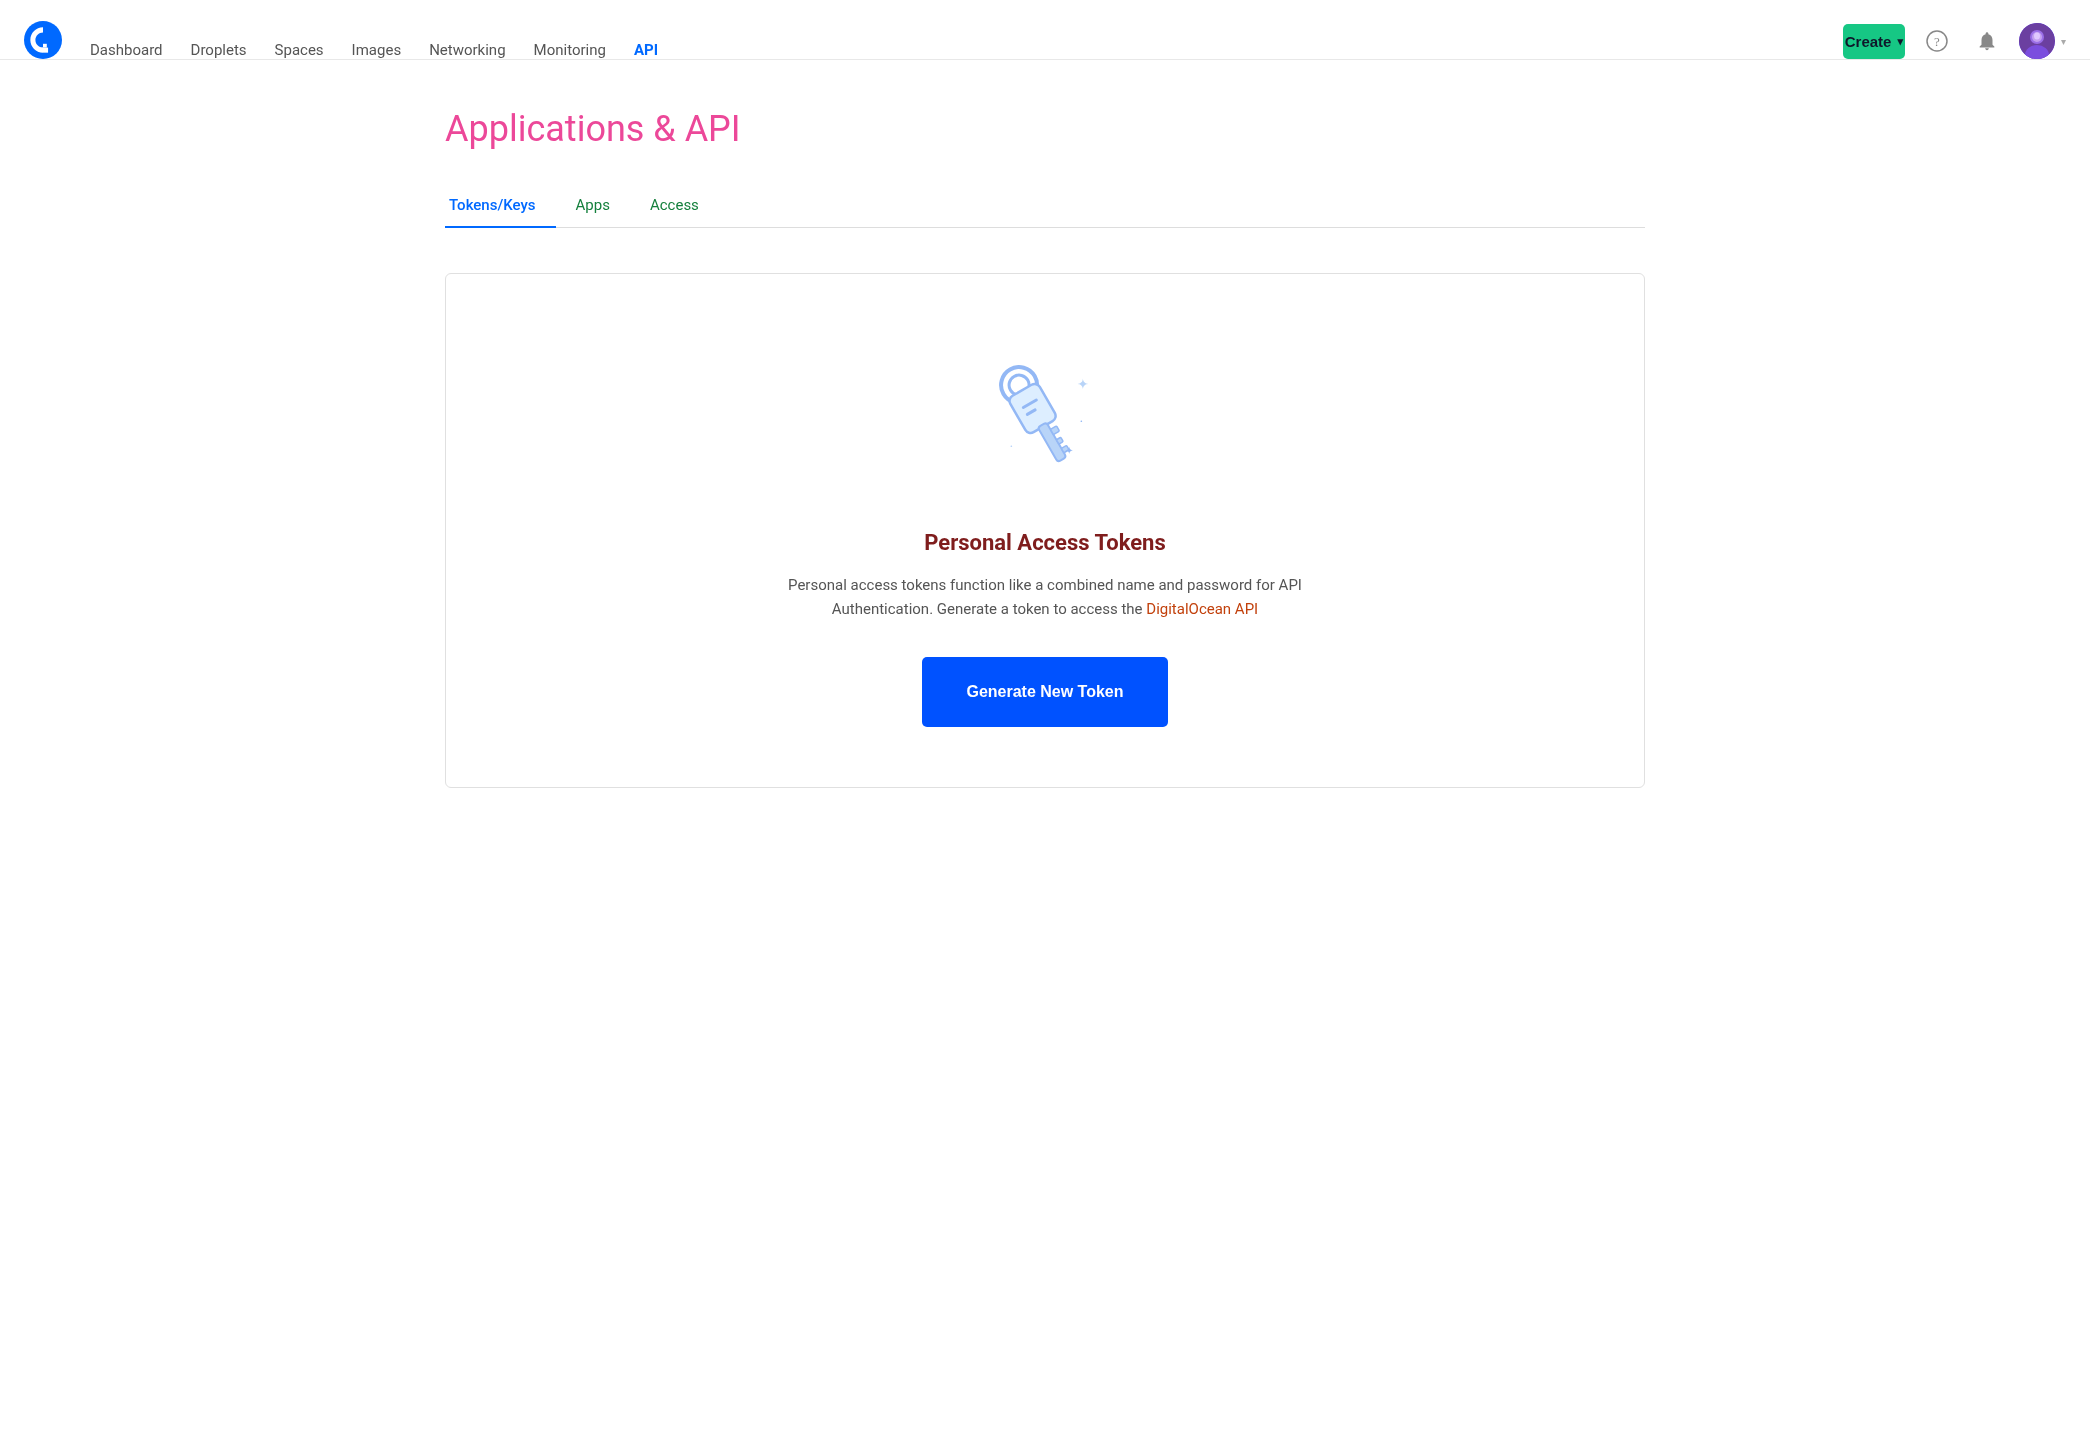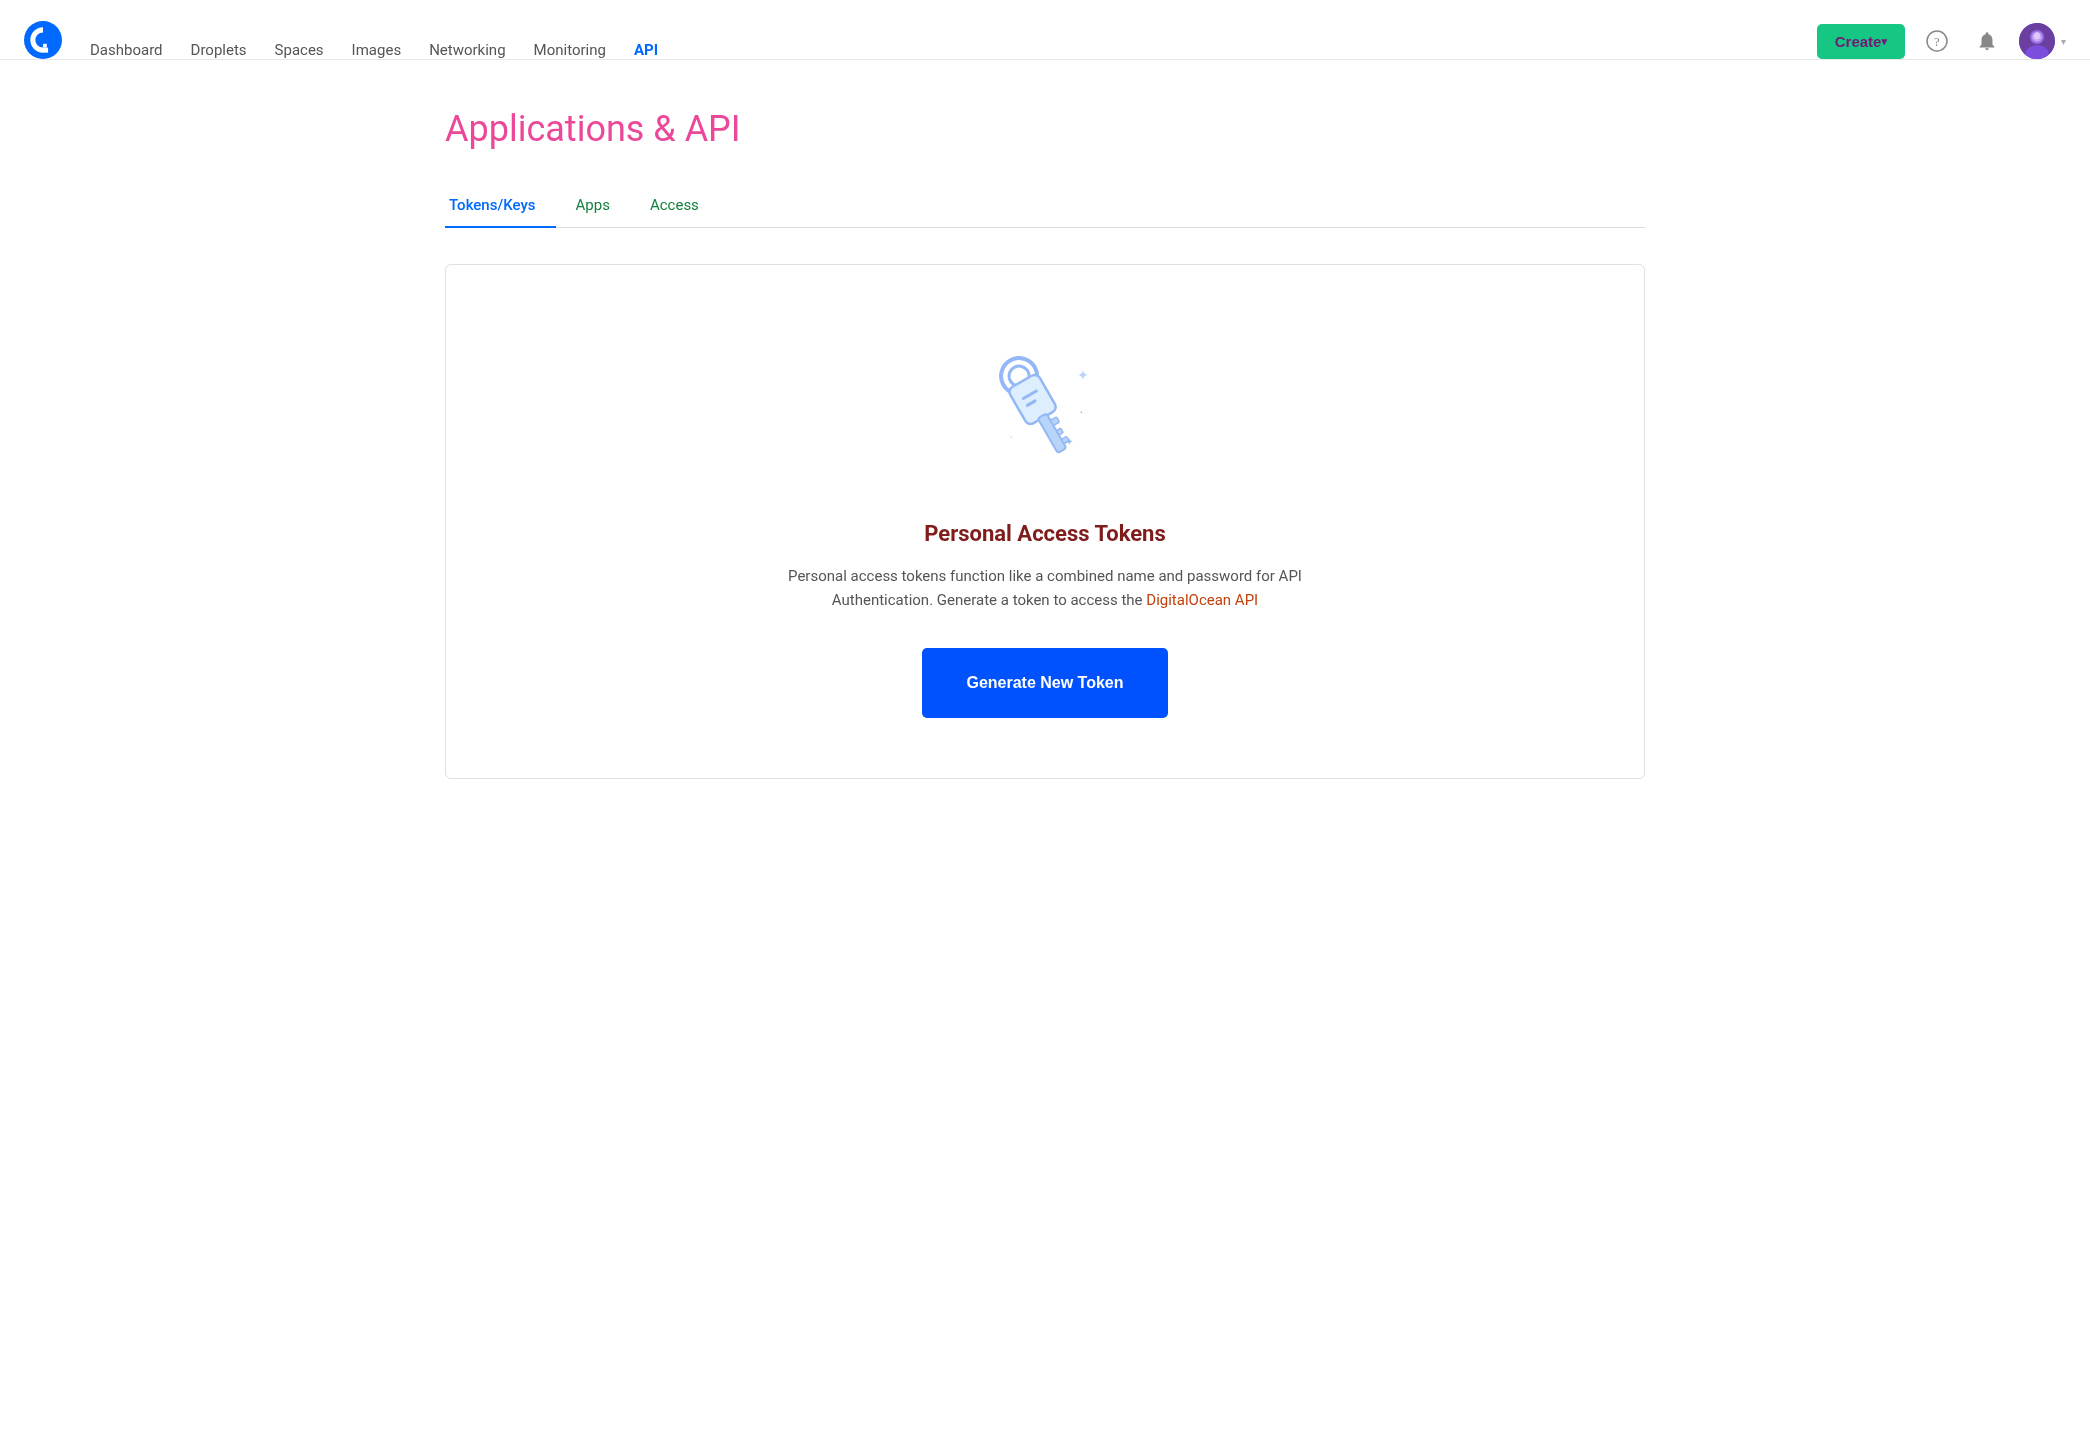--- a/index.html
+++ b/index.html
@@ -41,29 +41,30 @@
       color: #0069ff;
       font-weight: 700;
     }
     .navbar-actions {
       display: flex;
       align-items: center;
       gap: 14px;
     }
     .create-btn {
       background: #16c784;
-      color: #701a75;
+      color: #0f172a;
       border: none;
       border-radius: 5px;
-      padding: 9px 18px;
+      padding: 9px 2px;
       font-size: 15px;
       font-weight: 600;
       cursor: pointer;
       display: flex;
       align-items: center;
+      gap: 6px;
     }
     .create-btn .chevron {
       font-size: 11px;
     }
     .icon-btn {
       background: none;
       border: none;
       cursor: pointer;
       width: 36px;
       height: 36px;
@@ -97,21 +98,21 @@
       color: #ec4899;
       margin-bottom: 36px;
     }
 
     
     .tabs {
       display: flex;
       align-items: center;
       gap: 0;
       border-bottom: 1px solid #ddd;
-      margin-bottom: 36px;
+      margin-bottom: 45px;
     }
     .tab {
       padding: 10px 20px 12px;
       font-size: 15px;
       color: #15803d;
       cursor: pointer;
       border-bottom: 2px solid transparent;
       margin-bottom: -1px;
       text-decoration: none;
     }

